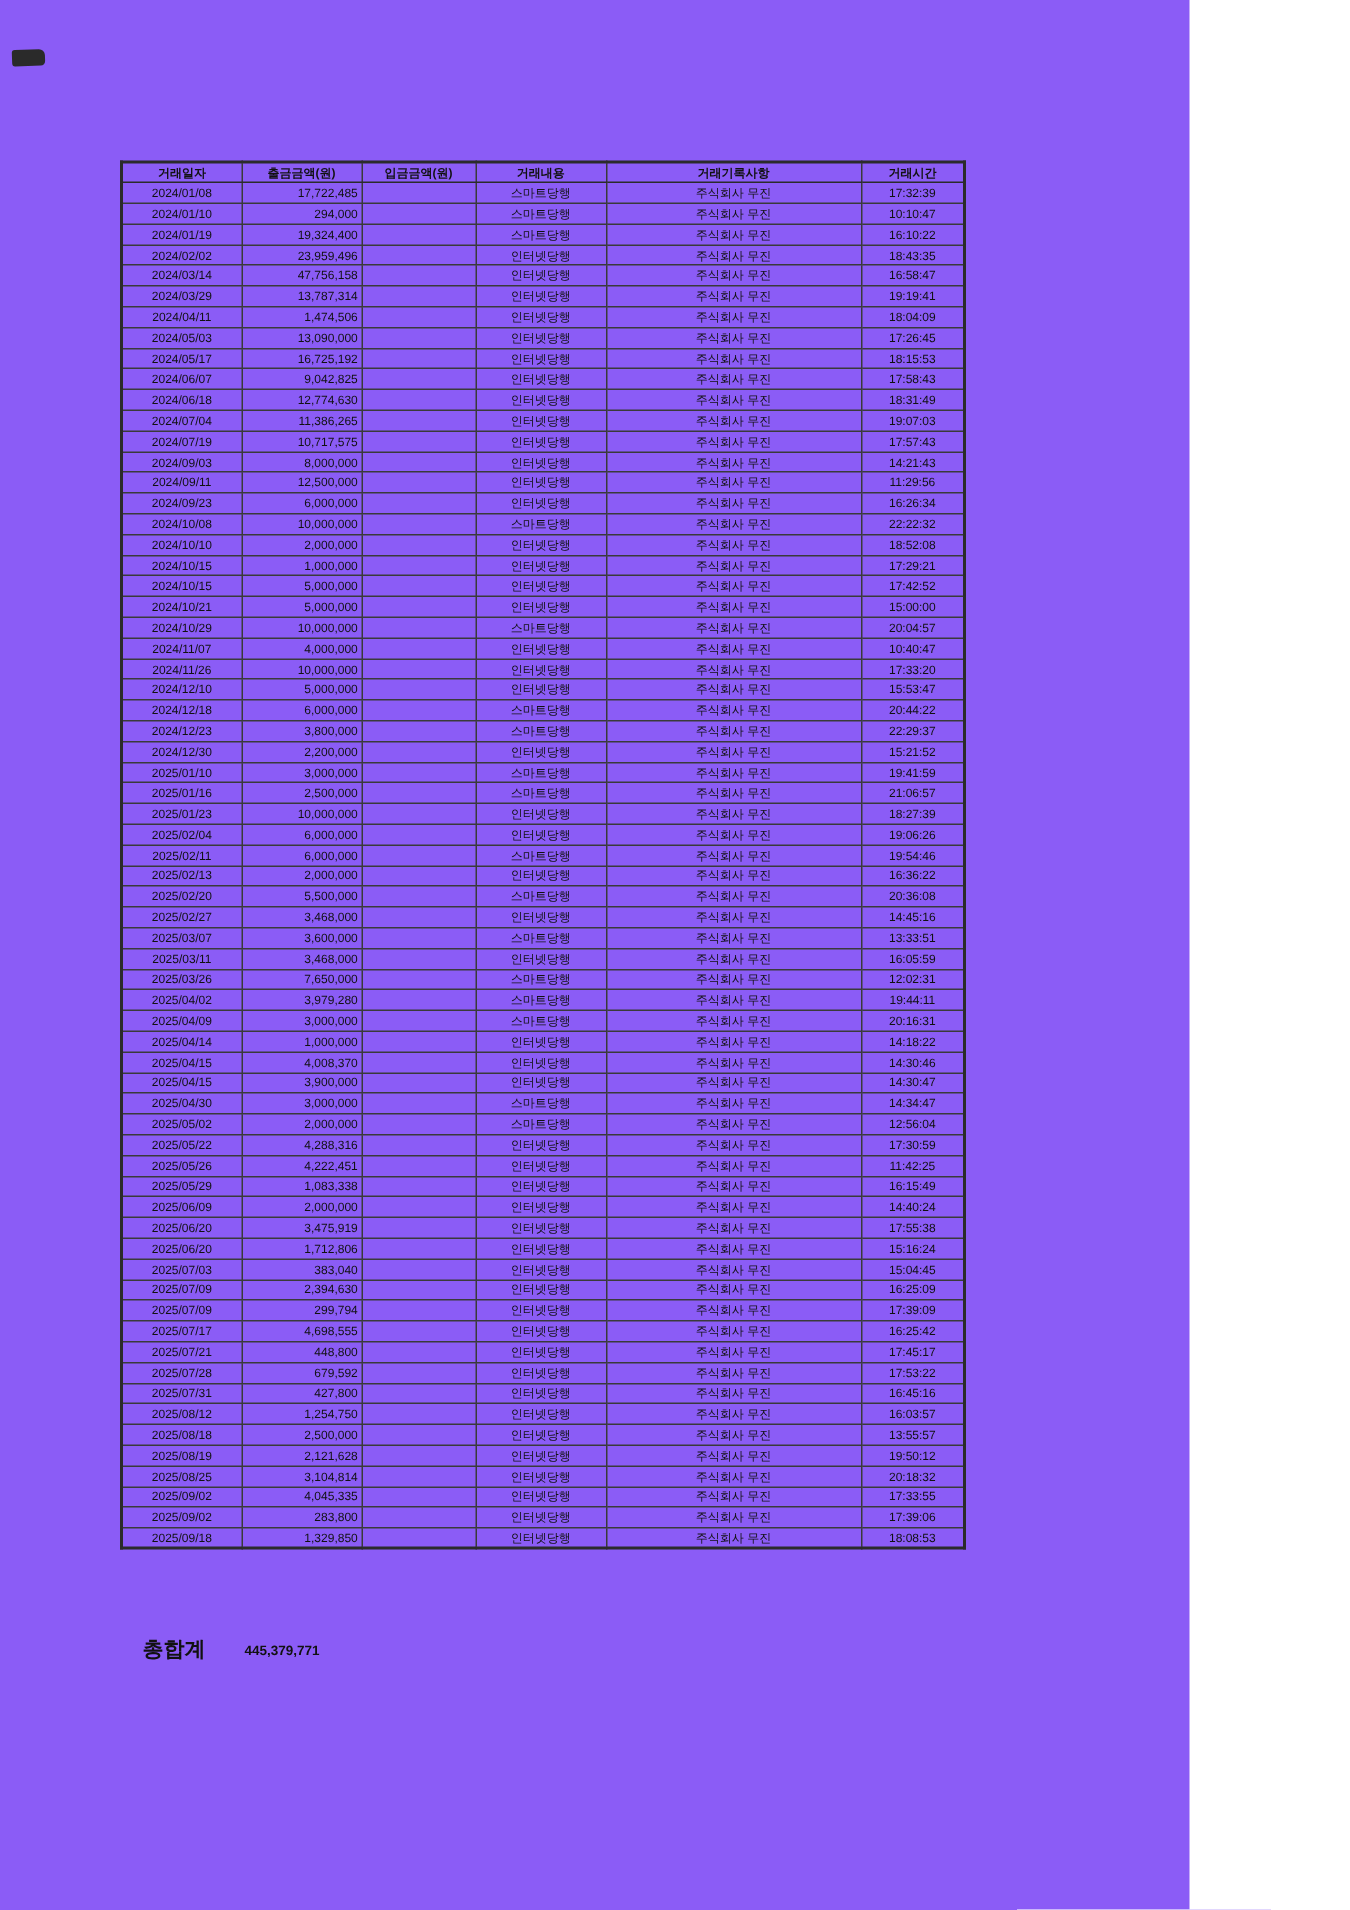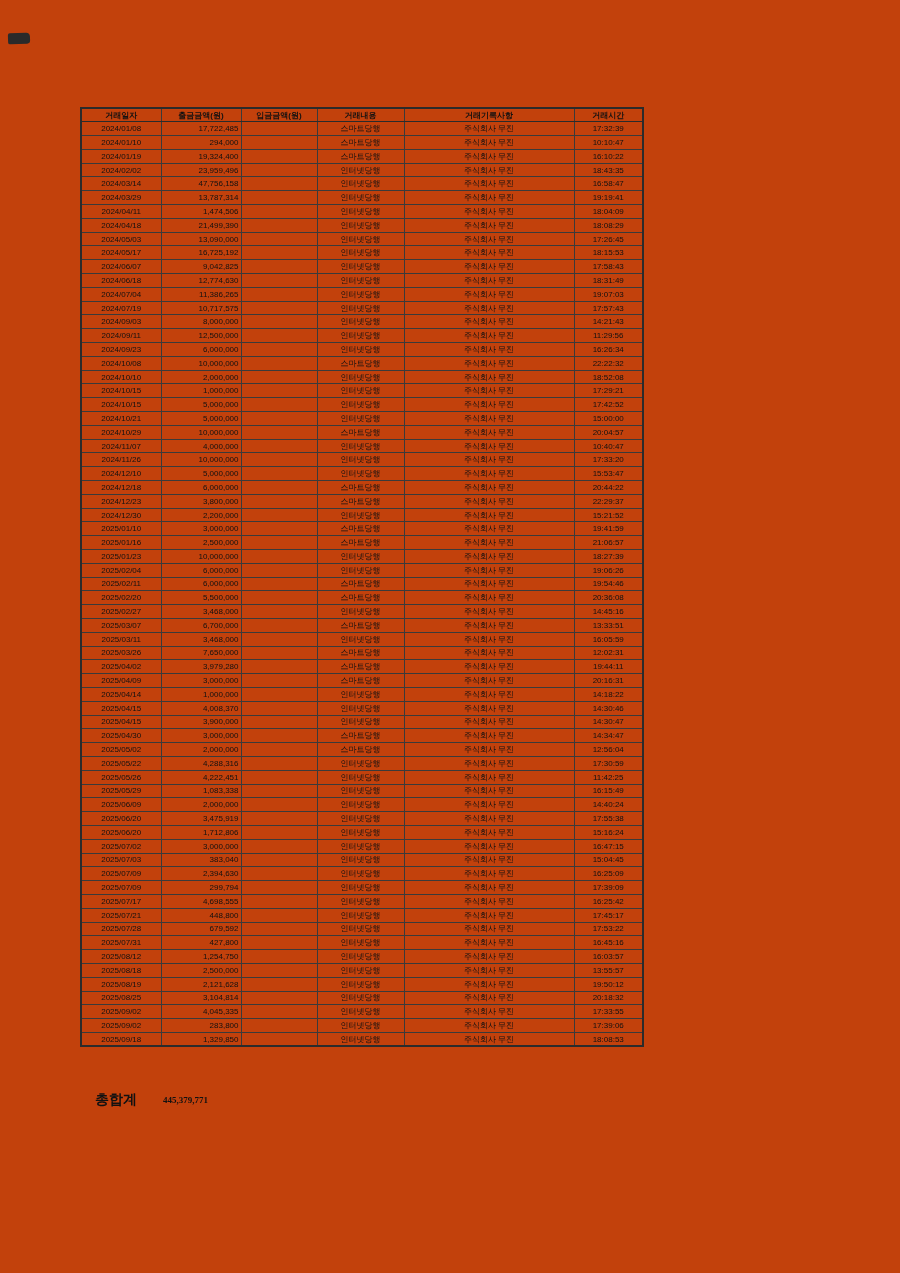--- a/index.html
+++ b/index.html
@@ -1,39 +1,39 @@
 <!DOCTYPE html>
 <html><head>
 <meta charset="utf-8">
 <style>
   * { margin: 0; padding: 0; box-sizing: border-box; }
   html, body { width: 900px; height: 1273px; background: #ffffff; overflow: hidden;
     font-family: "Liberation Sans", "DejaVu Sans", sans-serif; }
-  .page { position: relative; width: 900px; height: 1273px; background: #c2410c; }
+  .page { position: relative; width: 793px; height: 1273px; background: #8b5cf6; }
 
   .scan-mark { position: absolute; left: 8px; top: 33px; width: 22px; height: 11px;
     background: #2a2a2a; border-radius: 2px 4px 3px 2px; transform: rotate(-2deg); }
 
   .table-wrap { position: absolute; left: 80px; top: 107px; width: 562px; }
   table.doc-table { border-collapse: collapse; width: 562px; table-layout: fixed; }
   table.doc-table th, table.doc-table td {
     border: 1px solid #3a3a3a; height: 13.8px; overflow: hidden; white-space: nowrap;
     font-size: 8px; line-height: 9px; color: #111; padding: 0 2px; vertical-align: middle;
   }
   table.doc-table { border: 2px solid #2b2b2b; }
   table.doc-table thead th { font-weight: bold; text-align: center; border-bottom: 1.5px solid #2b2b2b; }
   td.c-date { text-align: center; }
   td.c-amount { text-align: right; padding-right: 14px; }
   td.c-deposit { text-align: right; }
   td.c-desc, td.c-record, td.c-time { text-align: center; }
 
   .summary { position: absolute; left: 95px; top: 1093px; width: 300px; height: 14px;
     display: flex; align-items: center; }
   .summary .label { font-weight: bold; font-size: 14px; color: #111; width: 68px; }
-  .summary .value { font-weight: bold; font-size: 9px; color: #111; font-family: Liberation Serif, serif; }
+  .summary .value { font-weight: bold; font-size: 9px; color: #111; }
 </style>
 </head>
 <body>
 
 <div class="page">
 
   <div class="scan-mark"></div>
 
   <div class="table-wrap">
     <table class="doc-table">
@@ -106,28 +106,20 @@
           </tr>
           <tr>
             <td class="c-date">2024/04/11</td>
             <td class="c-amount">1,474,506</td>
             <td class="c-deposit"></td>
             <td class="c-desc">인터넷당행</td>
             <td class="c-record">주식회사 무진</td>
             <td class="c-time">18:04:09</td>
           </tr>
           <tr>
-            <td class="c-date">2024/04/18</td>
-            <td class="c-amount">21,499,390</td>
-            <td class="c-deposit"></td>
-            <td class="c-desc">인터넷당행</td>
-            <td class="c-record">주식회사 무진</td>
-            <td class="c-time">18:08:29</td>
-          </tr>
-          <tr>
             <td class="c-date">2024/05/03</td>
             <td class="c-amount">13,090,000</td>
             <td class="c-deposit"></td>
             <td class="c-desc">인터넷당행</td>
             <td class="c-record">주식회사 무진</td>
             <td class="c-time">17:26:45</td>
           </tr>
           <tr>
             <td class="c-date">2024/05/17</td>
             <td class="c-amount">16,725,192</td>
@@ -322,38 +314,46 @@
           </tr>
           <tr>
             <td class="c-date">2025/02/11</td>
             <td class="c-amount">6,000,000</td>
             <td class="c-deposit"></td>
             <td class="c-desc">스마트당행</td>
             <td class="c-record">주식회사 무진</td>
             <td class="c-time">19:54:46</td>
           </tr>
           <tr>
+            <td class="c-date">2025/02/13</td>
+            <td class="c-amount">2,000,000</td>
+            <td class="c-deposit"></td>
+            <td class="c-desc">인터넷당행</td>
+            <td class="c-record">주식회사 무진</td>
+            <td class="c-time">16:36:22</td>
+          </tr>
+          <tr>
             <td class="c-date">2025/02/20</td>
             <td class="c-amount">5,500,000</td>
             <td class="c-deposit"></td>
             <td class="c-desc">스마트당행</td>
             <td class="c-record">주식회사 무진</td>
             <td class="c-time">20:36:08</td>
           </tr>
           <tr>
             <td class="c-date">2025/02/27</td>
             <td class="c-amount">3,468,000</td>
             <td class="c-deposit"></td>
             <td class="c-desc">인터넷당행</td>
             <td class="c-record">주식회사 무진</td>
             <td class="c-time">14:45:16</td>
           </tr>
           <tr>
             <td class="c-date">2025/03/07</td>
-            <td class="c-amount">6,700,000</td>
+            <td class="c-amount">3,600,000</td>
             <td class="c-deposit"></td>
             <td class="c-desc">스마트당행</td>
             <td class="c-record">주식회사 무진</td>
             <td class="c-time">13:33:51</td>
           </tr>
           <tr>
             <td class="c-date">2025/03/11</td>
             <td class="c-amount">3,468,000</td>
             <td class="c-deposit"></td>
             <td class="c-desc">인터넷당행</td>
@@ -464,28 +464,20 @@
             <td class="c-record">주식회사 무진</td>
             <td class="c-time">17:55:38</td>
           </tr>
           <tr>
             <td class="c-date">2025/06/20</td>
             <td class="c-amount">1,712,806</td>
             <td class="c-deposit"></td>
             <td class="c-desc">인터넷당행</td>
             <td class="c-record">주식회사 무진</td>
             <td class="c-time">15:16:24</td>
-          </tr>
-          <tr>
-            <td class="c-date">2025/07/02</td>
-            <td class="c-amount">3,000,000</td>
-            <td class="c-deposit"></td>
-            <td class="c-desc">인터넷당행</td>
-            <td class="c-record">주식회사 무진</td>
-            <td class="c-time">16:47:15</td>
           </tr>
           <tr>
             <td class="c-date">2025/07/03</td>
             <td class="c-amount">383,040</td>
             <td class="c-deposit"></td>
             <td class="c-desc">인터넷당행</td>
             <td class="c-record">주식회사 무진</td>
             <td class="c-time">15:04:45</td>
           </tr>
           <tr>

